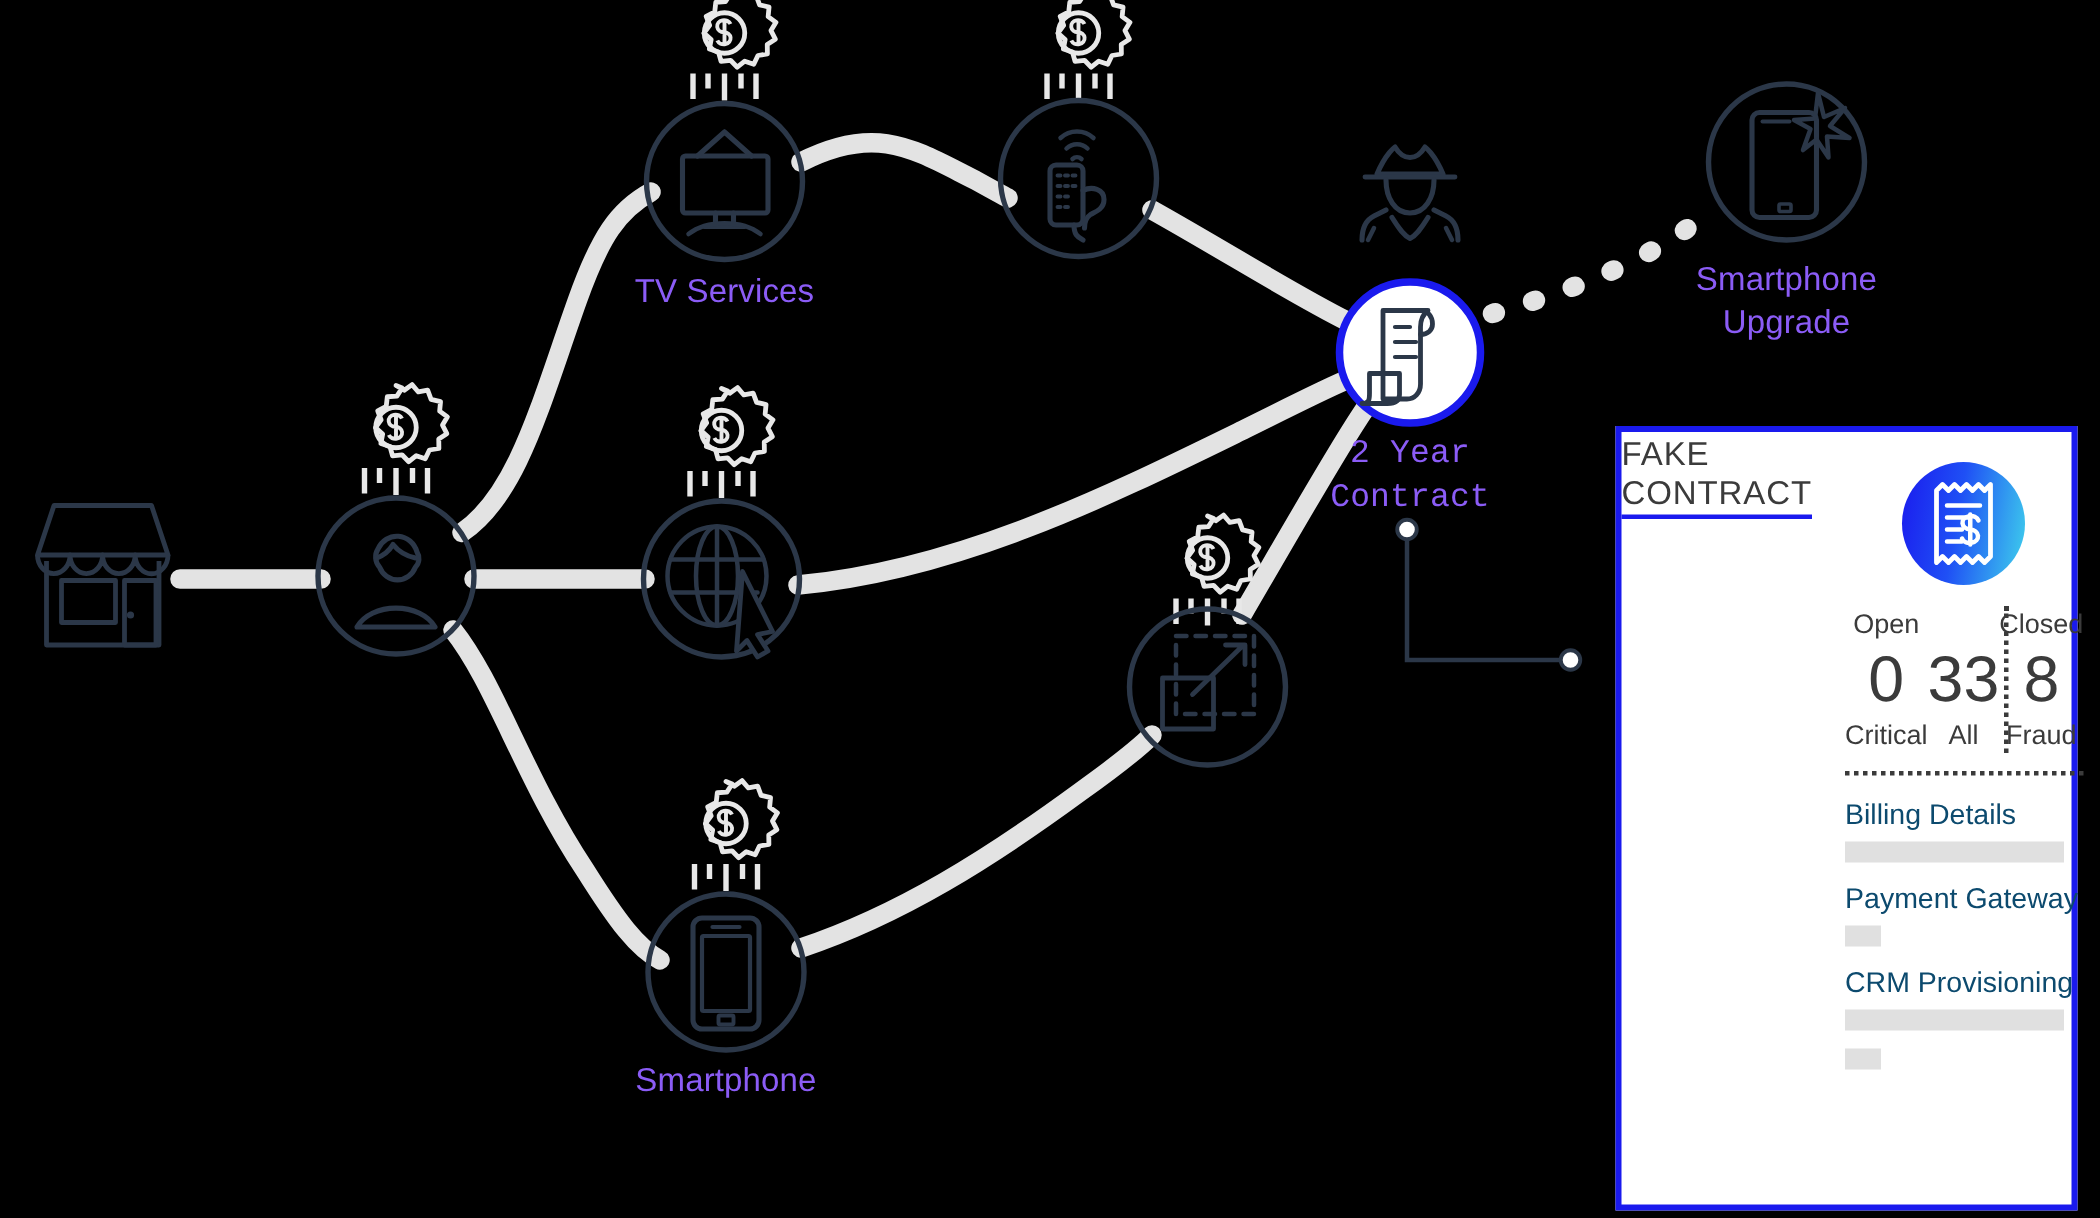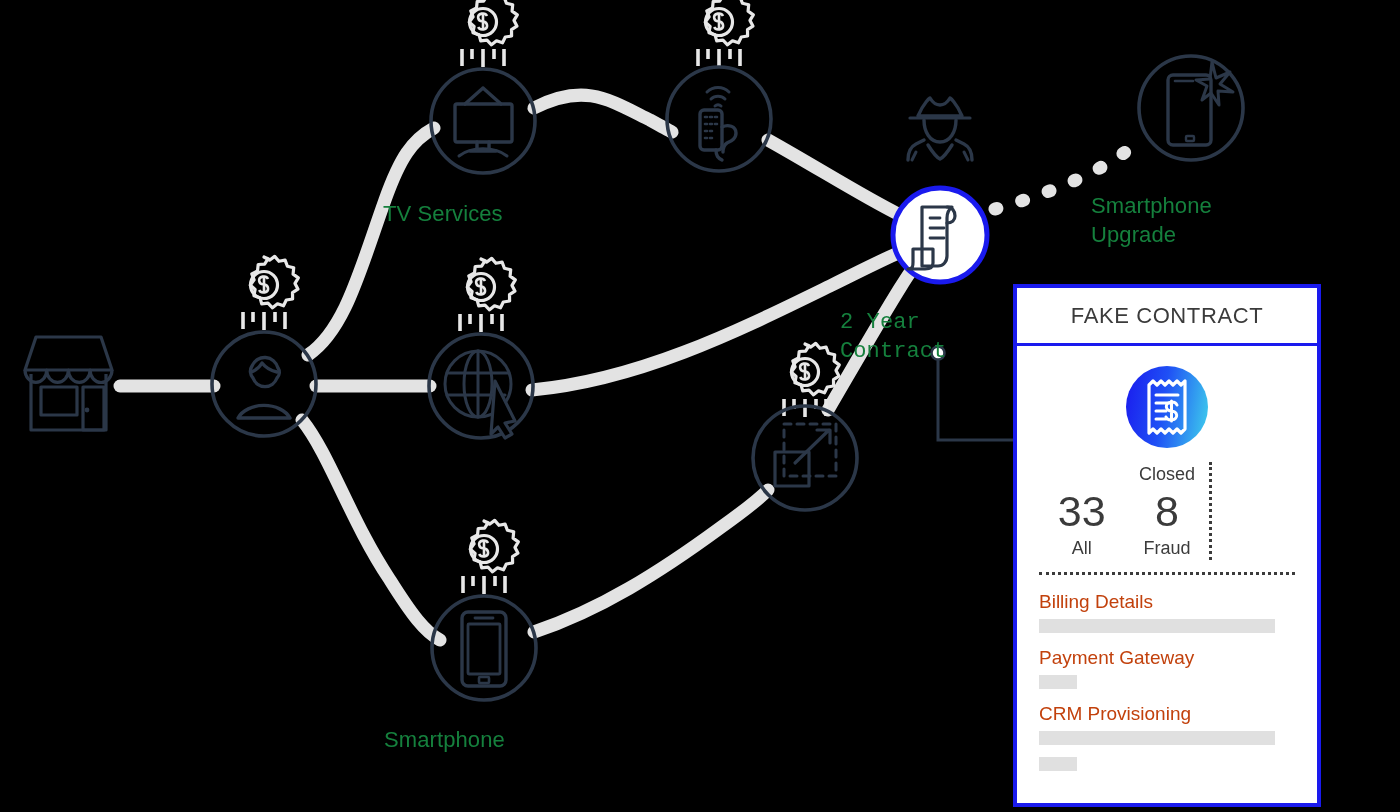--- a/index.html
+++ b/index.html
@@ -10,38 +10,37 @@
     position:relative; overflow:hidden;
   }
   #stage{ position:absolute; inset:0; width:1400px; height:812px; }
 
   
   .graph-svg{ position:absolute; left:0; top:0; width:1400px; height:812px; }
 
   
   .node-label{
     position:absolute;
-    color:#15803d;
+    color:#8b5cf6;
     font-size:22px;
     line-height:29px;
-    text-align:left;
+    text-align:center;
     white-space:pre-line;
     letter-spacing:.1px;
     pointer-events:none;
-    margin-top:20px;
   }
 
   
   .card{
     position:absolute;
-    left:1013px; top:284px;
+    left:1077px; top:284px;
     width:308px; height:523px;
     background:#ffffff;
     border:4px solid #1a1aee;
-    display:flex; flex-direction:column;
+    display:flex; flex-direction:row;
   }
   .card-header{
     height:58px; flex:0 0 58px;
     border-bottom:3px solid #1a1aee;
     display:flex; align-items:center; justify-content:center;
   }
   .card-title{
     font-size:22px; color:#3b3b3b; letter-spacing:.6px;
   }
   .card-body{ flex:1; padding:14px 22px 10px 22px; position:relative; }
@@ -69,21 +68,21 @@
     position:absolute; top:0; bottom:0; left:66.6%;
     border-left:3px dotted #3b3b3b;
   }
   .h-divider{
     margin-top:12px;
     border-top:3px dotted #3b3b3b;
   }
 
   .progress-list{ margin-top:14px; }
   .prow{ margin-bottom:12px; }
-  .prow-label{ font-size:19px; color:#c2410c; line-height:26px; }
+  .prow-label{ font-size:19px; color:#0c4a6e; line-height:26px; }
   .prow-bar{ height:14px; background:#e0e0e0; margin-top:4px; }
 </style>
 </head>
 <body>
 
 <div id="stage">
 
   <svg class="graph-svg" viewBox="0 0 1400 812">
     <defs>
       <linearGradient id="receiptGrad" x1="0" y1="0" x2="1" y2="0">
@@ -303,20 +302,25 @@
           <svg width="46" height="56" viewBox="0 0 46 56">
             <path d="M5,6 L9,2 L13,6 L17,2 L21,6 L25,2 L29,6 L33,2 L37,6 L41,2 L41,50 L37,54 L33,50 L29,54 L25,50 L21,54 L17,50 L13,54 L9,50 L5,54 Z" fill="none" stroke="#ffffff" stroke-width="3.2" stroke-linejoin="round"></path>
             <path d="M12,16 h22 M12,24 h14 M12,32 h10 M12,40 h10" fill="none" stroke="#ffffff" stroke-width="3" stroke-linecap="round"></path>
             <path d="M33,26 a5.5,4.5 0 1 0 -5.5,6 a5.5,4.5 0 1 1 -5.5,6 M27.5,22 L27.5,42" fill="none" stroke="#ffffff" stroke-width="3" stroke-linecap="round"></path>
           </svg>
         </div>
       </div>
 
       <div class="stats">
         <div class="col">
+          <div class="stat-top">Open</div>
+          <div class="stat-num">0</div>
+          <div class="stat-bot">Critical</div>
+        </div>
+        <div class="col">
           <div class="stat-top blank">&nbsp;</div>
           <div class="stat-num">33</div>
           <div class="stat-bot">All</div>
         </div>
         <div class="col">
           <div class="stat-top">Closed</div>
           <div class="stat-num">8</div>
           <div class="stat-bot">Fraud</div>
         </div>
         <div class="v-divider"></div>

